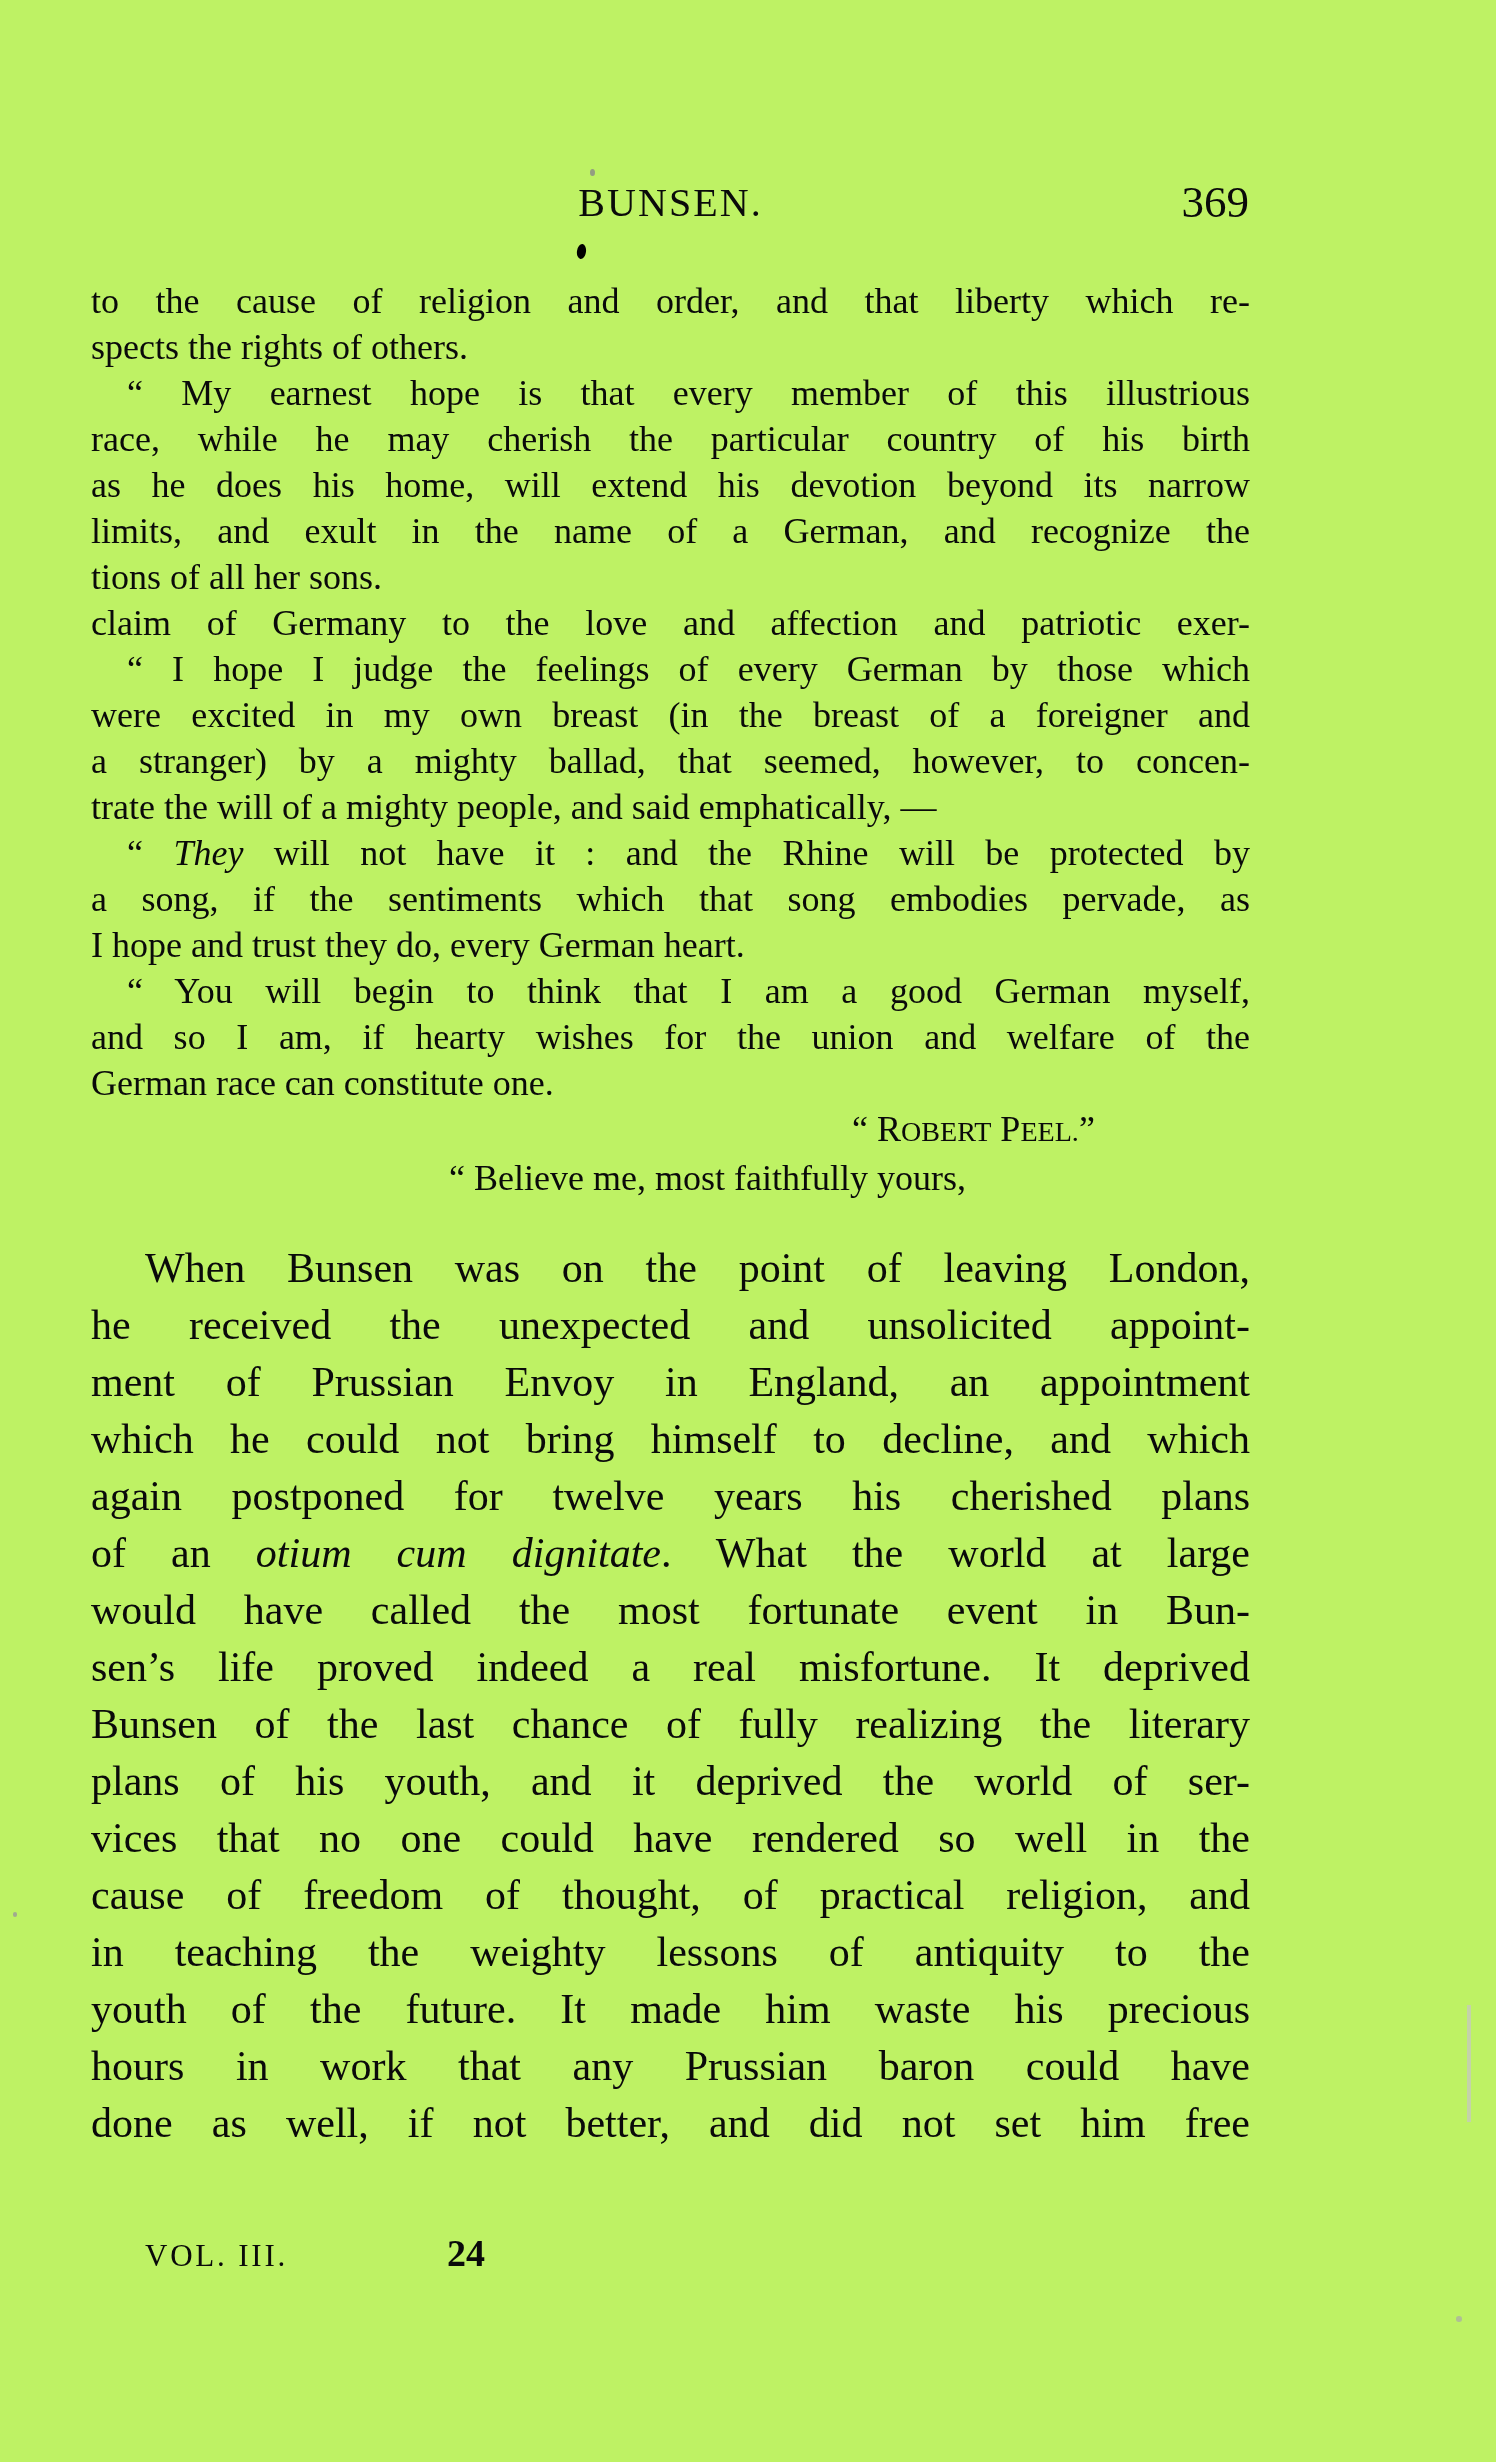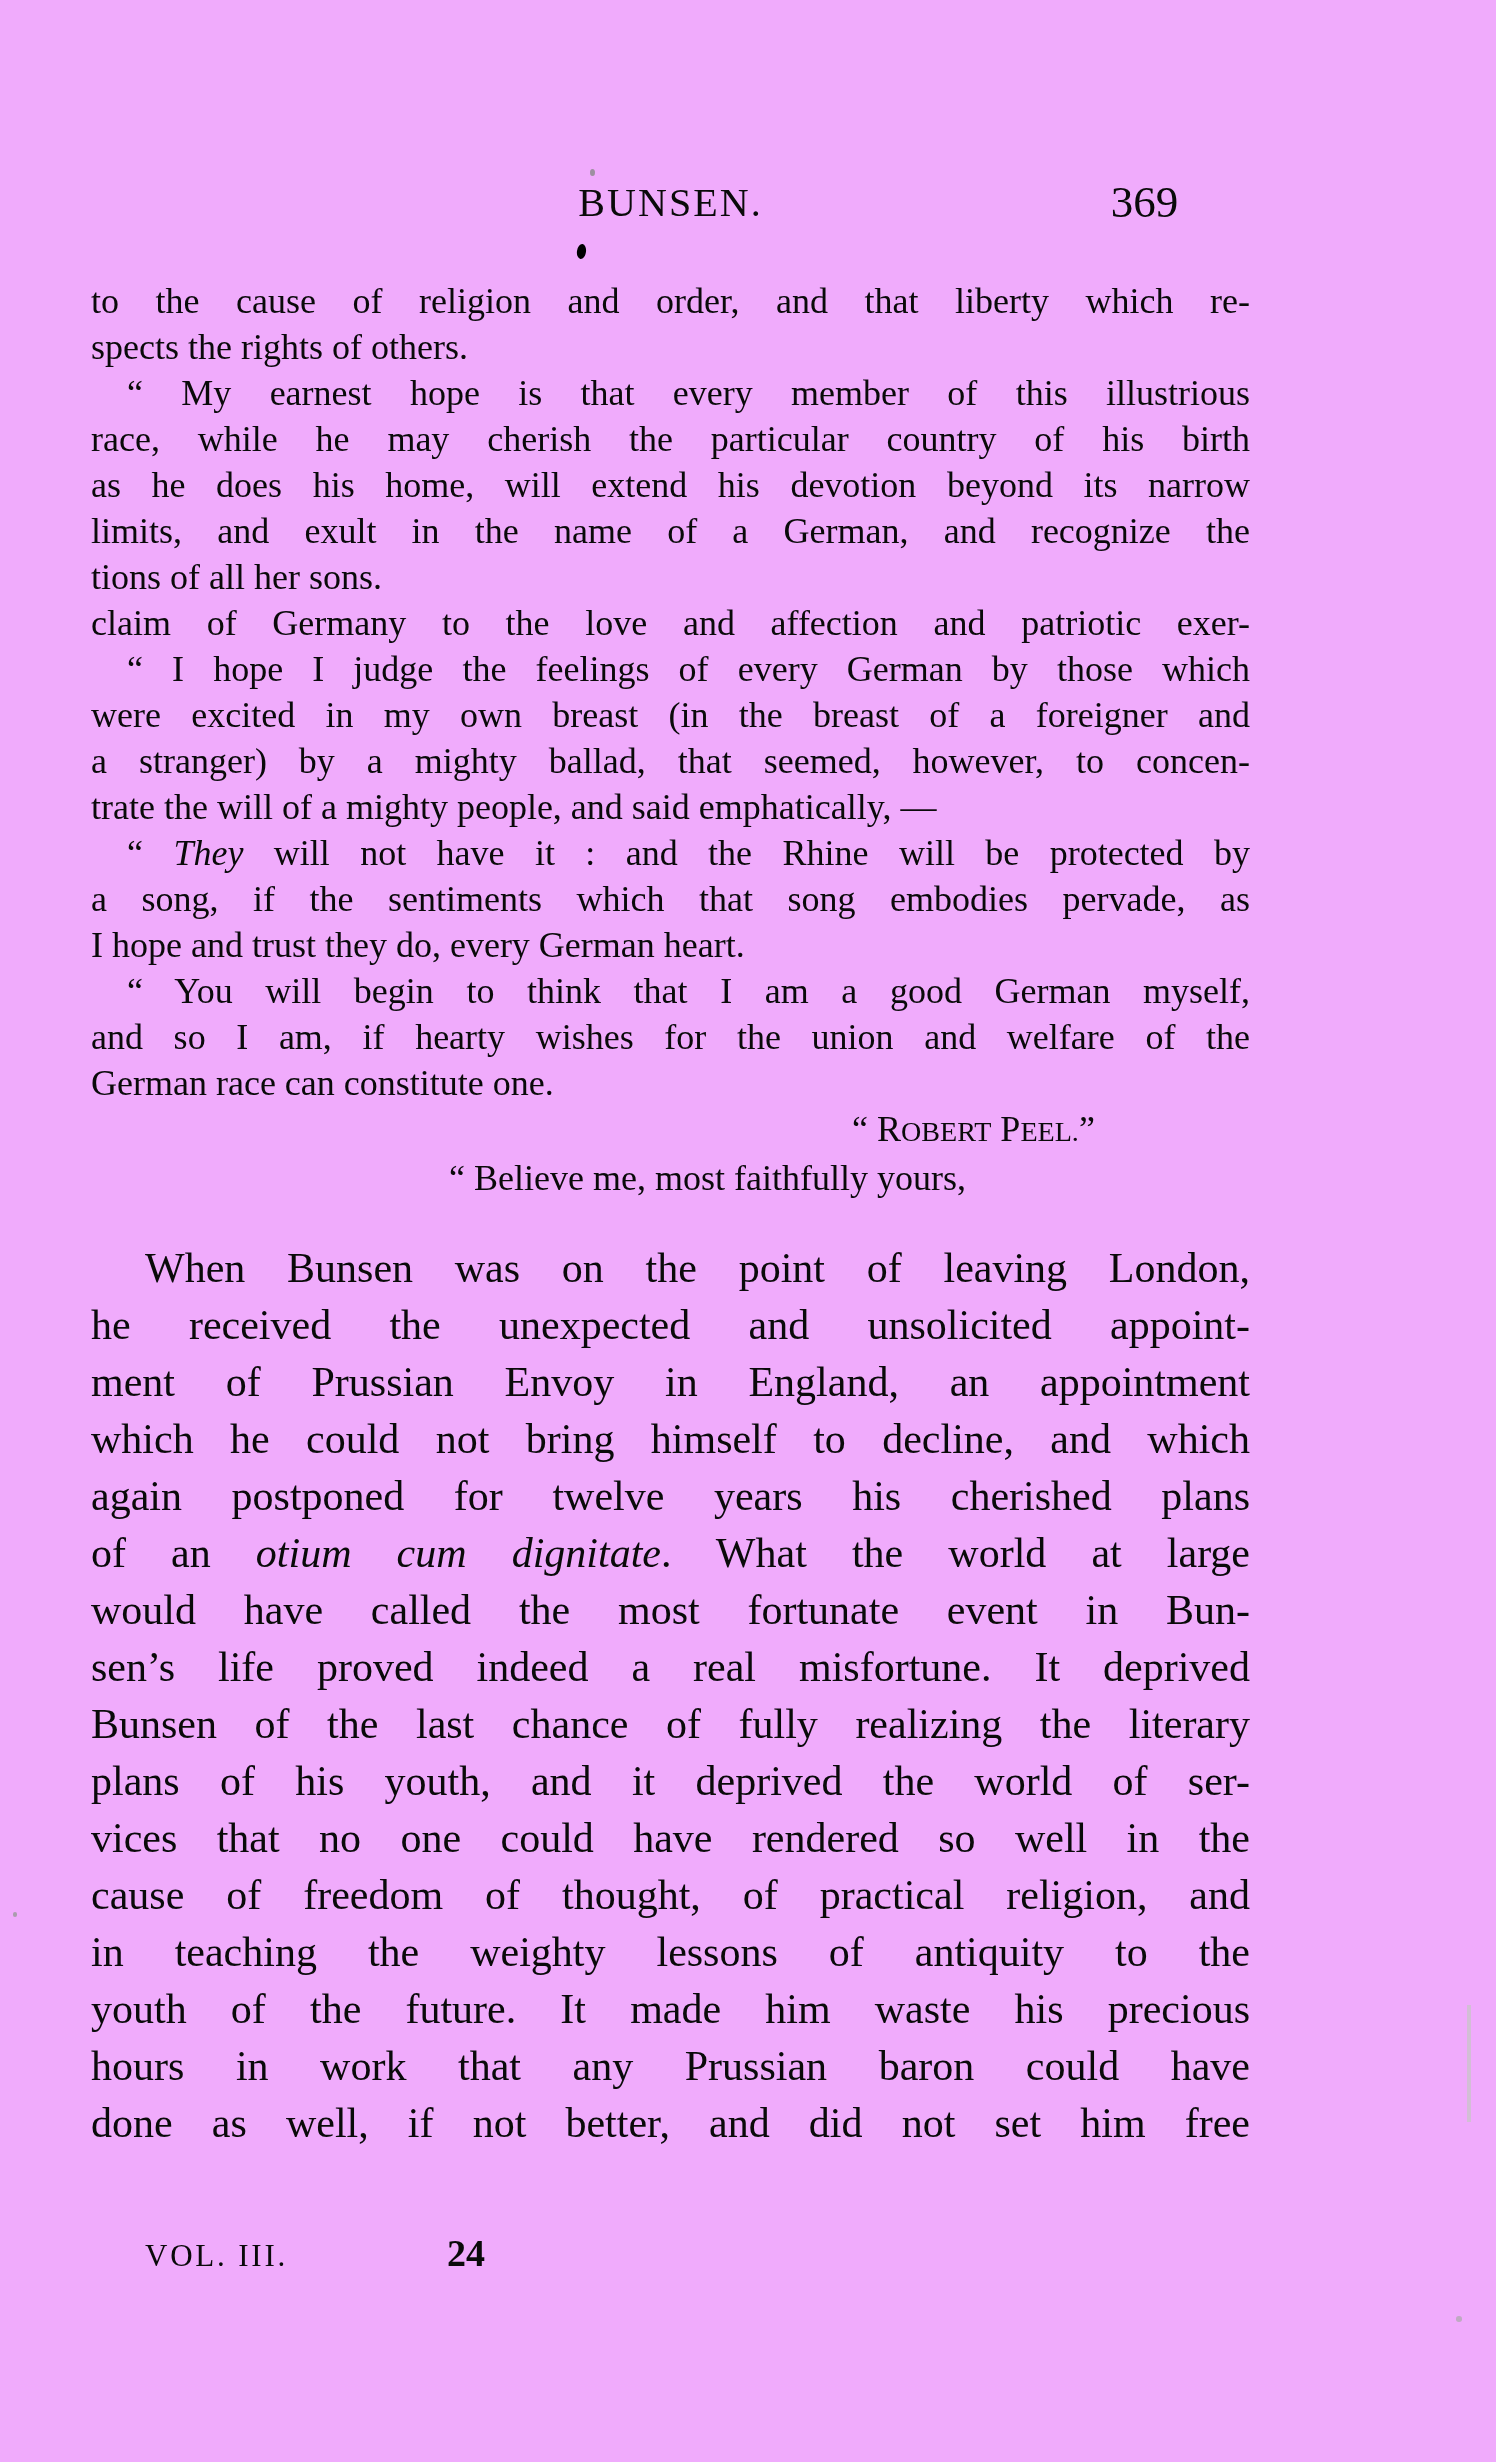--- a/index.html
+++ b/index.html
@@ -1,36 +1,36 @@
 <!DOCTYPE html>
 <html style="font-size:11px"><head>
 <meta charset="utf-8">
 <title>BUNSEN. — 369</title>
 <style>
   html, body { margin: 0; padding: 0; background: #ffffff; }
   .page {
     position: relative;
     width: 1496px;
     height: 2462px;
-    background: #f0abfc;
+    background: #bef264;
     color: #0a0a0a;
     font-family: "Liberation Serif", "DejaVu Serif", serif;
     overflow: hidden;
   }
   .header-title {
     position: absolute;
     left: 91px; top: 179px; width: 1159px;
     text-align: center;
     font-size: 40px;
     letter-spacing: 2.1px;
   }
   .page-number {
     position: absolute;
     left: 1040px; top: 176px; width: 209px;
-    text-align: center;
+    text-align: right;
     font-size: 45px;
   }
   .header-dot {
     position: absolute;
     left: 577px; top: 244px;
     width: 9px; height: 14.7px;
     background: #000;
     border-radius: 50%;
     transform: rotate(8deg);
   }

